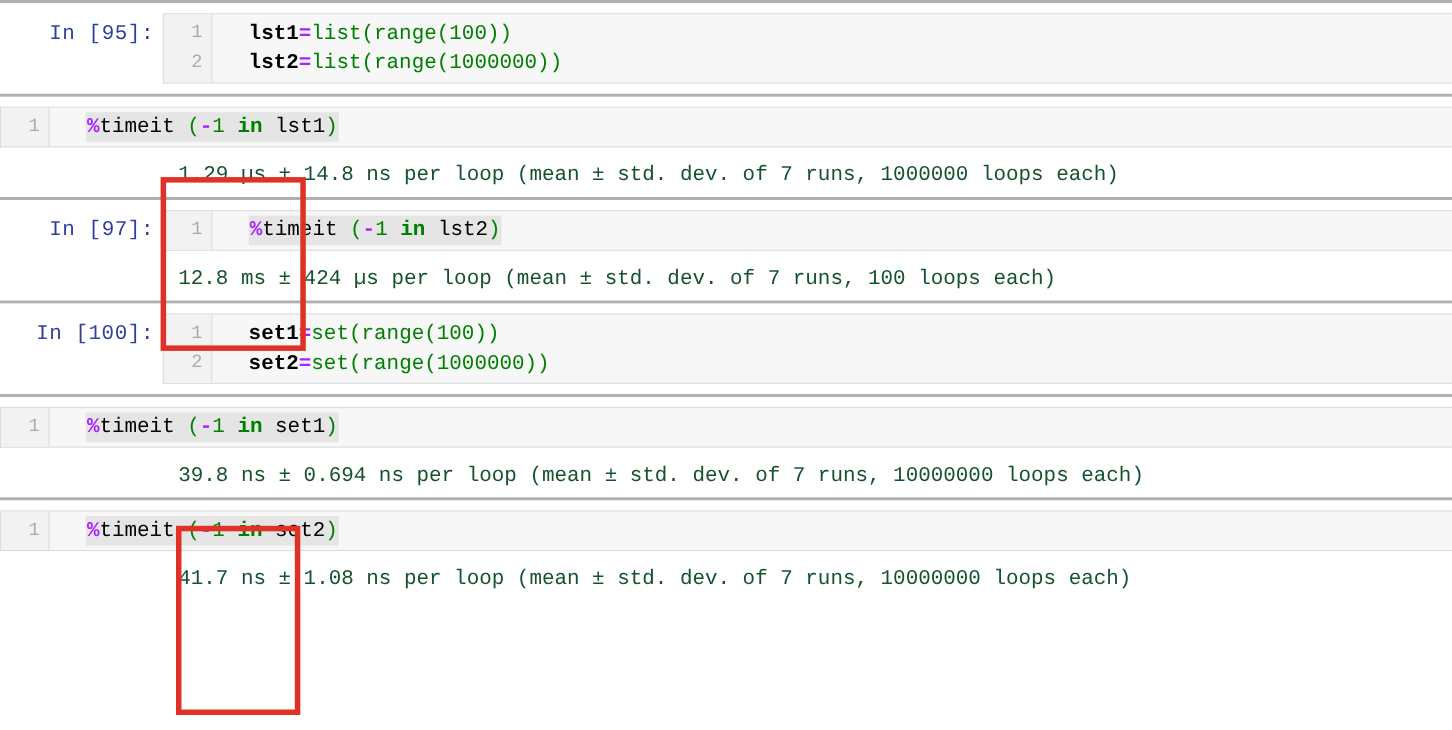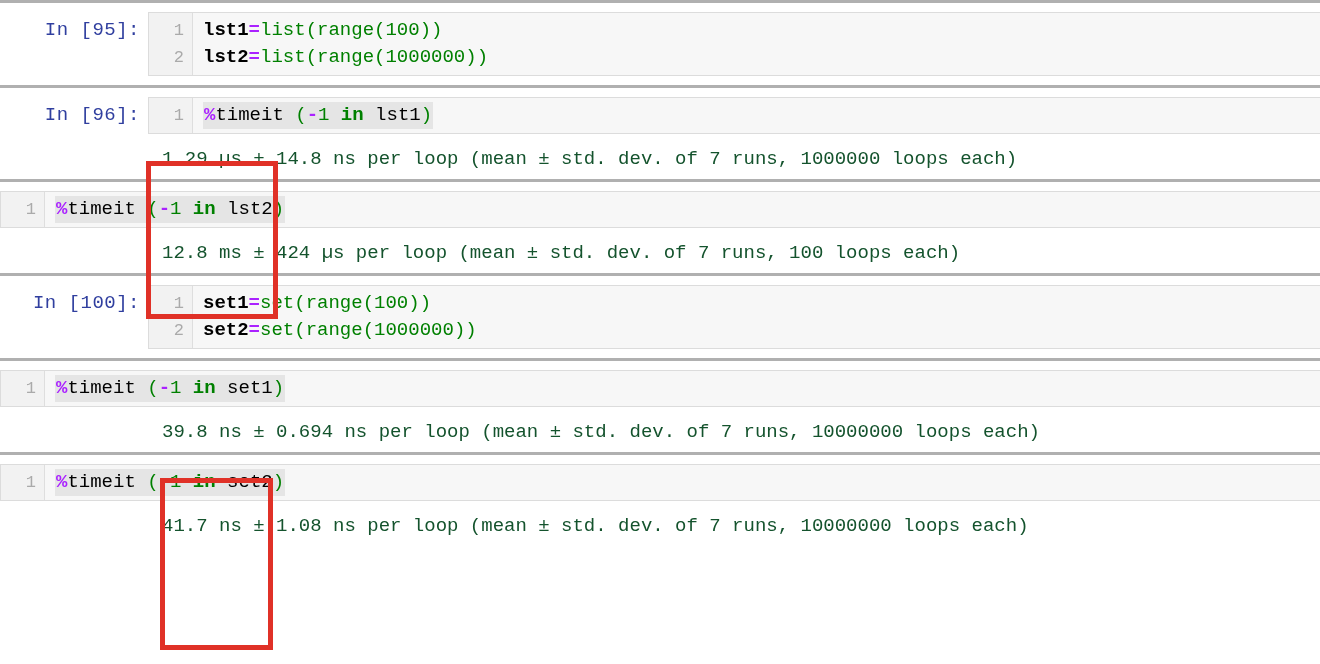--- a/index.html
+++ b/index.html
@@ -80,21 +80,21 @@
   .code {
     flex: 1 1 auto;
     padding: 4px 0 4px 10px;
     font-size: 19px;
     line-height: 27px;
     white-space: pre;
     color: #000000;
     font-family: "Liberation Mono", "DejaVu Sans Mono", monospace;
   }
 
-  .code .ln { display: block; }
+  .code .ln { display: block; margin-left: 23px; }
 
   
   .t-op   { color: #aa22ff; font-weight: bold; }   
   .t-fn   { color: #008000; }                      
   .t-num  { color: #008000; }                      
   .t-par  { color: #008000; }                      
   .t-kw   { color: #008000; font-weight: bold; }   
   .t-name { color: #000000; font-weight: bold; }
   .t-plain{ color: #000000; }
   .t-pct  { color: #aa22ff; font-weight: bold; }
@@ -147,36 +147,36 @@
             <div>1</div>
             <div>2</div>
           </div>
           <div class="code"><span class="ln"><span class="t-name">lst1</span><span class="t-op">=</span><span class="t-fn">list</span><span class="t-par">(</span><span class="t-fn">range</span><span class="t-par">(</span><span class="t-num">100</span><span class="t-par">))</span></span><span class="ln"><span class="t-name">lst2</span><span class="t-op">=</span><span class="t-fn">list</span><span class="t-par">(</span><span class="t-fn">range</span><span class="t-par">(</span><span class="t-num">1000000</span><span class="t-par">))</span></span></div>
         </div>
       </div>
     </div>
     <div class="cell-divider"></div>
     <div class="cell">
       <div class="code-row">
-        <div class="prompt">In [96]:</div>
         <div class="input-area">
           <div class="gutter">
             <div>1</div>
           </div>
           <div class="code"><span class="ln"><span class="magic-line"><span class="t-pct">%</span><span class="t-plain">timeit </span><span class="t-par">(</span><span class="t-op">-</span><span class="t-num">1</span><span class="t-plain"> </span><span class="t-kw">in</span><span class="t-plain"> lst1</span><span class="t-par">)</span></span></span></div>
         </div>
       </div>
       <div class="output-row">
         <div class="output-spacer"></div>
         <div class="output-text">1.29 µs ± 14.8 ns per loop (mean ± std. dev. of 7 runs, 1000000 loops each)</div>
       </div>
     </div>
     <div class="cell-divider"></div>
     <div class="cell">
       <div class="code-row">
+        <div class="prompt">In [97]:</div>
         <div class="input-area">
           <div class="gutter">
             <div>1</div>
           </div>
           <div class="code"><span class="ln"><span class="magic-line"><span class="t-pct">%</span><span class="t-plain">timeit </span><span class="t-par">(</span><span class="t-op">-</span><span class="t-num">1</span><span class="t-plain"> </span><span class="t-kw">in</span><span class="t-plain"> lst2</span><span class="t-par">)</span></span></span></div>
         </div>
       </div>
       <div class="output-row">
         <div class="output-spacer"></div>
         <div class="output-text">12.8 ms ± 424 µs per loop (mean ± std. dev. of 7 runs, 100 loops each)</div>

